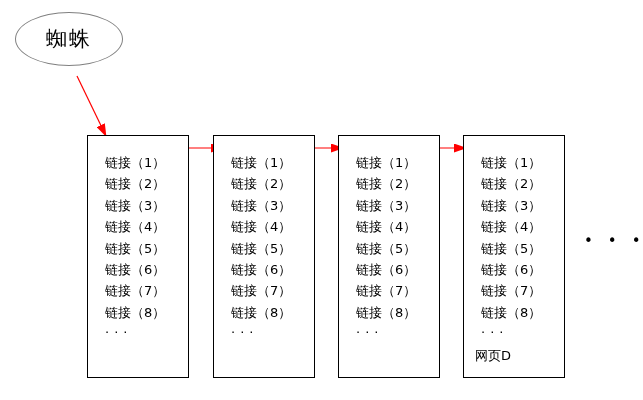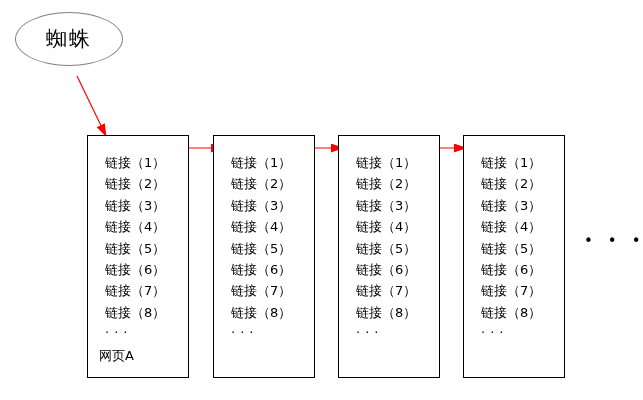--- a/index.html
+++ b/index.html
@@ -57,21 +57,20 @@
   <div class="page-box box-a">
     <div class="line link-line">链接（1）</div>
     <div class="line link-line">链接（2）</div>
     <div class="line link-line">链接（3）</div>
     <div class="line link-line">链接（4）</div>
     <div class="line link-line">链接（5）</div>
     <div class="line link-line">链接（6）</div>
     <div class="line link-line">链接（7）</div>
     <div class="line link-line">链接（8）</div>
     <div class="line more-line">...</div>
-    <div class="line label-line">网页A</div>
   </div>
 
   <div class="page-box box-b">
     <div class="line link-line">链接（1）</div>
     <div class="line link-line">链接（2）</div>
     <div class="line link-line">链接（3）</div>
     <div class="line link-line">链接（4）</div>
     <div class="line link-line">链接（5）</div>
     <div class="line link-line">链接（6）</div>
     <div class="line link-line">链接（7）</div>
@@ -94,17 +93,18 @@
   <div class="page-box box-d">
     <div class="line link-line">链接（1）</div>
     <div class="line link-line">链接（2）</div>
     <div class="line link-line">链接（3）</div>
     <div class="line link-line">链接（4）</div>
     <div class="line link-line">链接（5）</div>
     <div class="line link-line">链接（6）</div>
     <div class="line link-line">链接（7）</div>
     <div class="line link-line">链接（8）</div>
     <div class="line more-line">...</div>
+    <div class="line label-line">网页D</div>
   </div>
 
   <div class="continuation-dots">•••</div>
 
 </div>
 
 </body></html>

